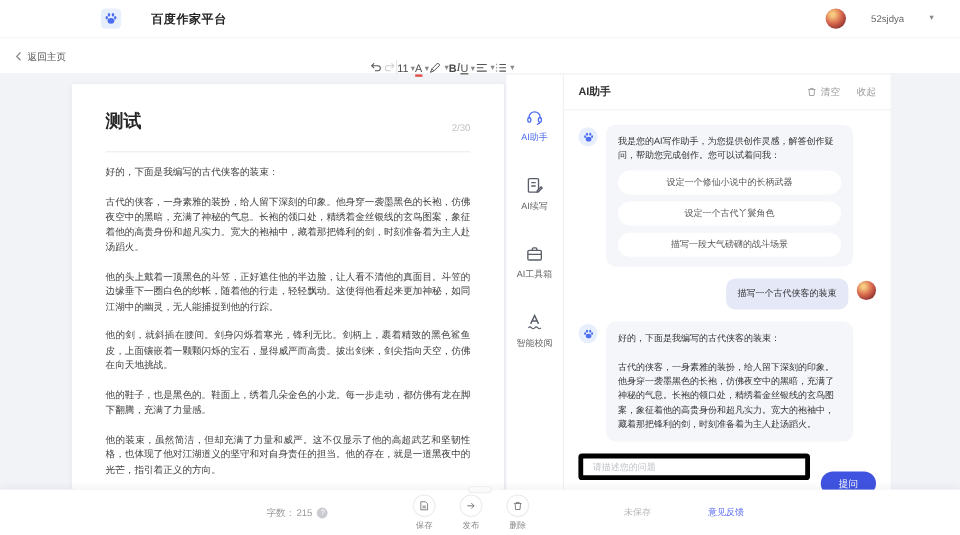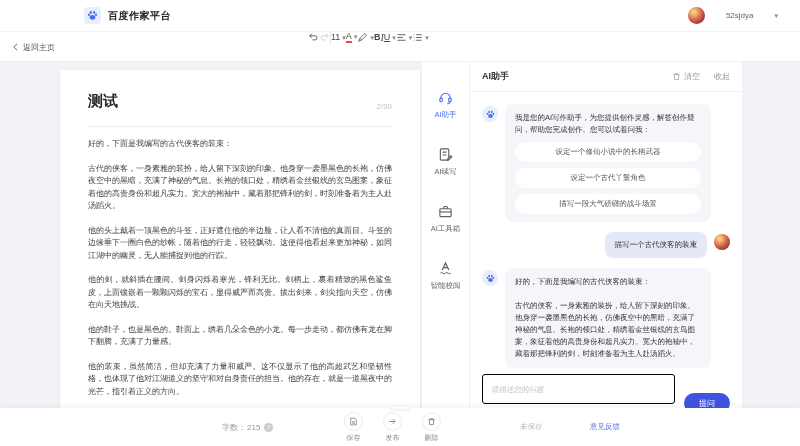--- a/index.html
+++ b/index.html
@@ -1,32 +1,32 @@
 <!DOCTYPE html>
 <html><head>
 <meta charset="utf-8">
 <style>
   * { margin:0; padding:0; box-sizing:border-box; }
   html,body { width:800px; height:446px; overflow:hidden; }
   body { font-family:"Liberation Sans","DejaVu Sans",sans-serif; background:#f1f3f7; position:relative; }
 
   
   .app-header { position:absolute; left:0; top:0; width:800px; height:32px; background:#fff; border-bottom:1px solid #f3f4f6; z-index:5; }
-  .brand { position:absolute; left:84px; top:7px; display:flex; align-items:center; gap:7px; }
+  .brand { position:absolute; left:84px; top:7px; display:flex; align-items:center; gap:25px; }
   .logo-box { width:17px; height:17px; border-radius:4px; background:#e8effc; display:flex; align-items:center; justify-content:center; }
   .app-title { font-size:10px; font-weight:bold; color:#222; letter-spacing:.5px; }
   .user-menu { position:absolute; right:22px; top:7px; display:flex; align-items:center; gap:21px; cursor:pointer; }
   .avatar { width:17px; height:17px; border-radius:50%; background:radial-gradient(circle at 35% 30%, #f6c97e 10%, #d96a4f 45%, #8c3030 80%, #3c1d3f 100%); }
   .user-name { font-size:8px; color:#666; }
   .caret { font-size:7px; color:#888; line-height:1; }
 
   
   .editor-toolbar { position:absolute; left:0; top:32px; width:800px; height:30px; background:#fff; border-bottom:1px solid #eef0f2; z-index:5; }
   .back-link { position:absolute; left:12px; top:0; height:30px; display:flex; align-items:center; gap:4px; font-size:8px; color:#555; cursor:pointer; }
-  .tool-group { position:absolute; left:308px; top:0; height:30px; display:flex; align-items:flex-start; color:#4a4a4a; }
+  .tool-group { position:absolute; left:308px; top:0; height:30px; display:flex; align-items:flex-end; color:#4a4a4a; }
   .tbtn { display:flex; align-items:center; gap:2px; font-size:9px; cursor:pointer; }
   .tbtn svg { display:block; }
   .tbtn.disabled { color:#ccc; }
   .tb-divider { width:1px; height:12px; background:#e6e6e6; }
   .bold-b { font-weight:bold; font-size:9px; }
   .italic-i { font-style:italic; font-family:"Liberation Serif",serif; font-size:10px; }
   .underline-u { text-decoration:underline; font-size:9px; }
   .font-a { position:relative; font-size:9px; line-height:1; }
   .font-a .bar { position:absolute; left:0; right:0; bottom:-2px; height:2px; background:#e24c4c; }
 
@@ -55,21 +55,21 @@
   .panel-act { display:flex; align-items:center; gap:3px; font-size:8px; color:#999; cursor:pointer; }
   .chat { position:absolute; left:0; top:30px; right:0; bottom:38px; overflow:hidden; padding-top:2px; }
   .msg-row { display:flex; align-items:flex-start; gap:7px; padding:0 12px; margin-top:10px; }
   .msg-row.user { justify-content:flex-end; }
   .ai-avatar { width:16px; height:16px; border-radius:50%; background:#e8effc; display:flex; align-items:center; justify-content:center; flex:none; margin-top:2px; }
   .bubble { background:#f5f6fa; border-radius:8px; padding:8px 10px; font-size:7.5px; line-height:12px; color:#333; max-width:206px; }
   .bubble p + p { margin-top:12px; }
   .pill { background:#fff; border-radius:12px; height:20px; line-height:20px; text-align:center; font-size:7.5px; color:#555; margin-top:6px; cursor:pointer; }
   .bubble.user-bubble { background:#e4e8f7; padding:7px 10px; }
   .ask-bar { position:absolute; left:0; right:0; bottom:0; height:38px; background:#fff; display:flex; align-items:center; gap:9px; padding:0 12px; }
-  .ask-input { flex:1; height:22px; border:1px solid #000000; border-radius:3px; font-size:7.5px; padding:14px 8px; color:#333; outline:none; font-family:inherit;font-style:italic; }
+  .ask-input { flex:1; height:22px; border:4px solid #000000; border-radius:3px; font-size:7.5px; padding:0 8px; color:#333; outline:none; font-family:inherit; }
   .ask-input::placeholder { color:#c0c3c9; }
   .ask-btn { width:46px; height:20px; border-radius:10px; background:#3f53e0; color:#fff; font-size:8px; border:none; cursor:pointer; font-family:inherit;margin-top:28px; }
 
   
   .footer { position:absolute; left:0; top:408px; width:800px; height:38px; background:#fff; box-shadow:0 -2px 6px rgba(30,40,80,.05); z-index:5; }
   .collapse-handle { position:absolute; left:390px; top:-3px; width:20px; height:6px; background:#fafafa; border:1px solid #efefef; border-radius:3px; cursor:pointer; }
   .word-count { position:absolute; left:222px; top:0; height:38px; display:flex; align-items:center; gap:4px; font-size:8px; color:#9a9a9a; }
   .help-circle { width:9px; height:9px; border-radius:50%; background:#c9cbd1; color:#fff; font-size:6.5px; display:flex; align-items:center; justify-content:center; cursor:pointer; }
   .fab-group { position:absolute; left:344px; top:4px; display:flex; gap:20px; }
   .fab { display:flex; flex-direction:column; align-items:center; gap:2px; cursor:pointer; }

